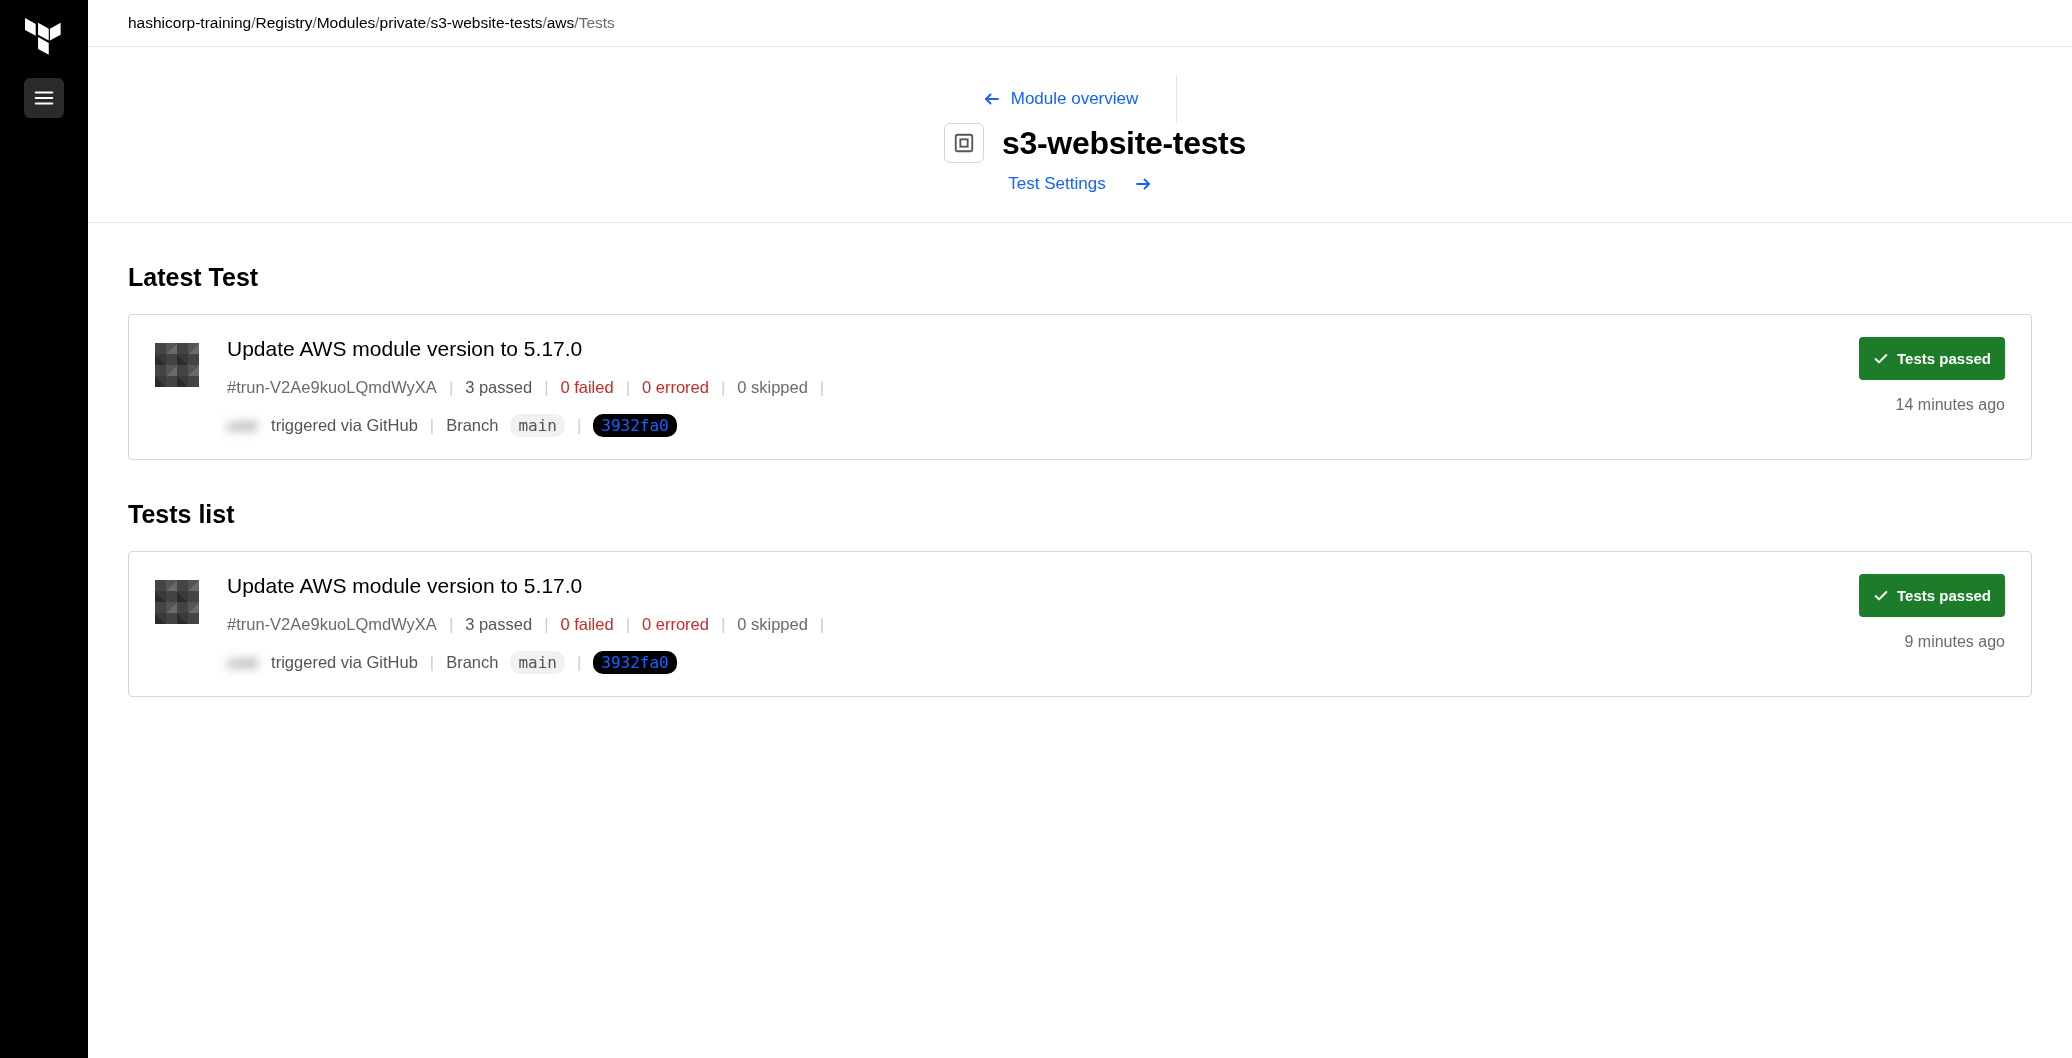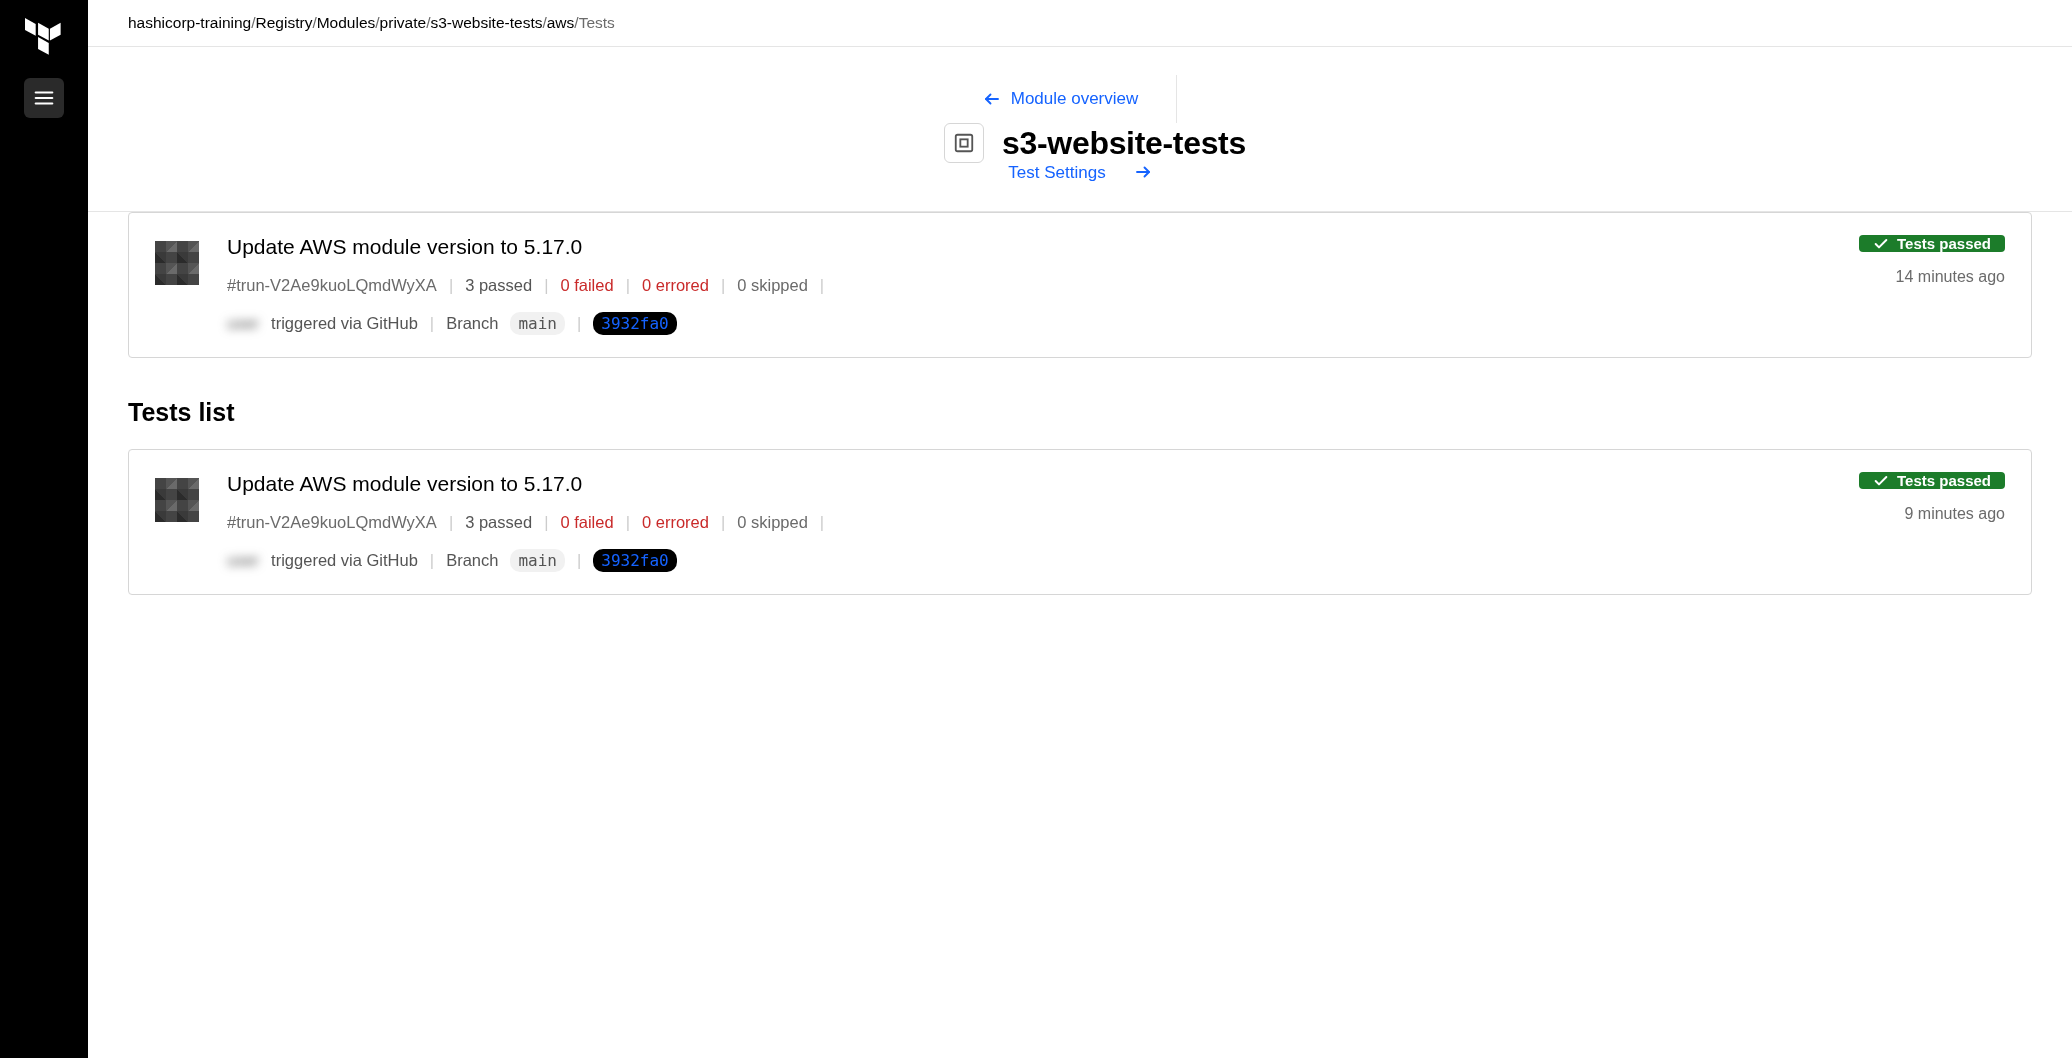--- a/index.html
+++ b/index.html
@@ -14,21 +14,21 @@
 .breadcrumb a { color: #000; text-decoration: none; font-weight: 500; }
 .breadcrumb .sep { color: #6b6b6b; }
 .breadcrumb .current { color: #6b6b6b; }
 .header { display: flex; align-items: center; padding: 28px 40px; flex-direction: column; }
 .back-link { display: flex; align-items: center; gap: 10px; color: #1563ff; text-decoration: none; font-size: 17px; font-weight: 500; padding-right: 38px; border-right: 1px solid #e5e5e5; height: 48px; }
 .back-link svg { width: 18px; height: 18px; }
 .title-block { display: flex; align-items: center; gap: 18px; padding-left: 30px; flex: 1; }
 .module-icon { width: 40px; height: 40px; border: 1px solid #d6d6d6; border-radius: 6px; display: flex; align-items: center; justify-content: center; color: #555; }
 .module-icon svg { width: 22px; height: 22px; }
 .title { font-size: 32px; font-weight: 700; letter-spacing: -0.01em; }
-.settings-link { display: flex; align-items: flex-start; gap: 28px; color: #1563ff; text-decoration: none; font-size: 17px; font-weight: 500; }
+.settings-link { display: flex; align-items: center; gap: 28px; color: #1563ff; text-decoration: none; font-size: 17px; font-weight: 500; margin-top: 11px; }
 .settings-link svg { width: 18px; height: 18px; }
 .content { padding: 0 40px 40px 40px; border-top: 1px solid #e5e5e5; }
 .section-title { font-size: 25px; font-weight: 700; margin: 40px 0 22px 0; }
 .card { border: 1px solid #d6d6d6; border-radius: 4px; padding: 22px 26px; display: flex; align-items: flex-start; gap: 28px; }
 .avatar { width: 44px; height: 44px; margin-top: 6px; background: #444; position: relative; overflow: hidden; }
 .avatar::before { content: ""; position: absolute; inset: 0; background:
   linear-gradient(45deg, #2b2b2b 25%, transparent 25%),
   linear-gradient(-45deg, #6a6a6a 25%, transparent 25%),
   linear-gradient(45deg, transparent 75%, #3a3a3a 75%),
   linear-gradient(-45deg, transparent 75%, #555 75%);
@@ -38,21 +38,21 @@
 .card-body { flex: 1; }
 .card-title { font-size: 21px; font-weight: 500; margin-bottom: 10px; }
 .meta-line { display: flex; align-items: center; gap: 12px; flex-wrap: wrap; font-size: 16.5px; color: #555; margin-top: 17px; }
 .meta-line .sep { color: #ccc; }
 .red { color: #c92a2a; }
 .gray { color: #6b6b6b; }
 .blur { filter: blur(5px); }
 .pill { background: #f1f1f1; padding: 2px 8px; border-radius: 10px; font-family: ui-monospace, "SF Mono", Menlo, monospace; font-size: 16px; }
 .pill.blue { background: #000000; color: #1563ff; }
 .card-right { text-align: right; display: flex; flex-direction: column; align-items: flex-end; gap: 16px; }
-.badge { background: #1c7c2a; color: #fff; padding: 0 14px; border-radius: 4px; display: inline-flex; align-items: flex-end; gap: 8px; font-size: 15px; font-weight: 600; }
+.badge { background: #1c7c2a; color: #fff; padding: 13px 14px; border-radius: 4px; display: inline-flex; align-items: flex-end; gap: 8px; font-size: 15px; font-weight: 600; }
 .badge svg { width: 16px; height: 16px; }
 .ago { color: #6b6b6b; font-size: 16px; }
 </style>
 </head>
 <body>
 
 <div class="app">
   <div class="sidebar">
     <div class="logo">
       <svg viewBox="0 0 32 34" fill="currentColor">
@@ -108,20 +108,21 @@
       <a href="#" class="settings-link">
         <span>Test Settings</span>
         <svg viewBox="0 0 24 24" fill="none" stroke="currentColor" stroke-width="2.5" stroke-linecap="round" stroke-linejoin="round">
             <line x1="4" y1="12" x2="20" y2="12"></line>
             <polyline points="14 6 20 12 14 18"></polyline>
           </svg>
       </a>
     </div>
 
     <div class="content">
+      <h2 class="section-title">Latest Test</h2>
 
       <div class="card">
         <div class="avatar"></div>
         <div class="card-body">
           <div class="card-title">Update AWS module version to 5.17.0</div>
           <div class="meta-line">
             <span class="gray">#trun-V2Ae9kuoLQmdWyXA</span>
               <span class="sep">|</span>
             <span>3 passed</span>
               <span class="sep">|</span>

